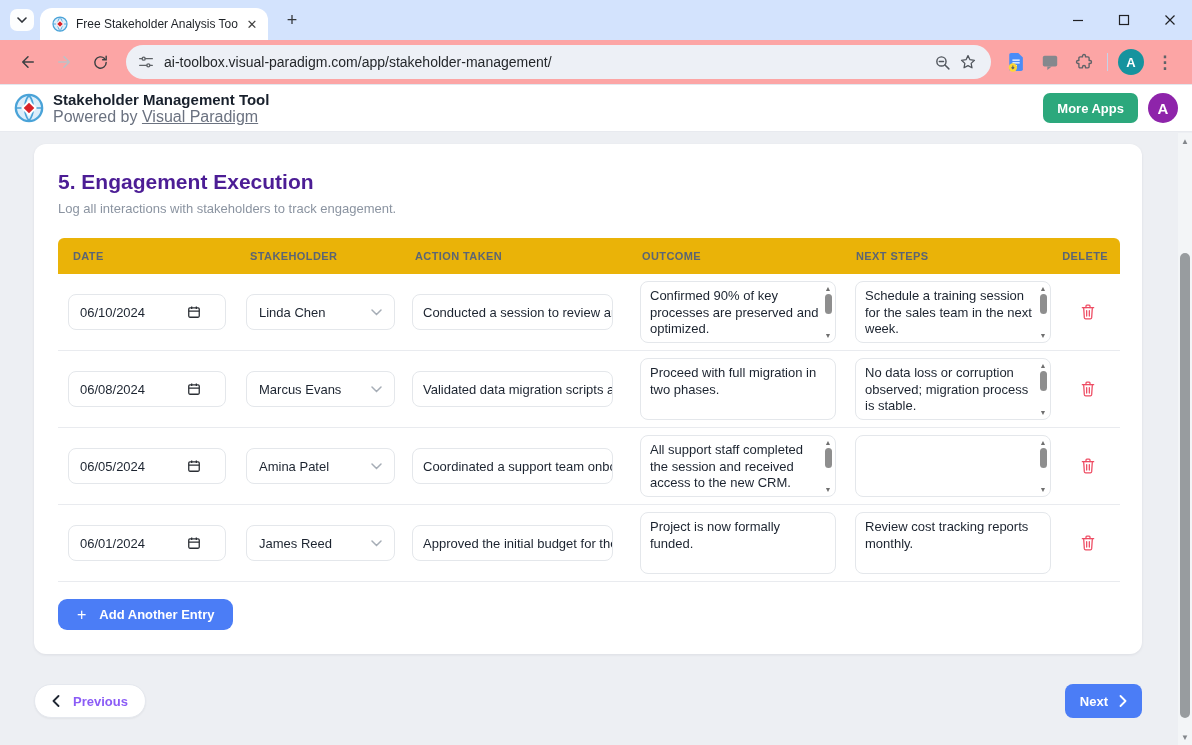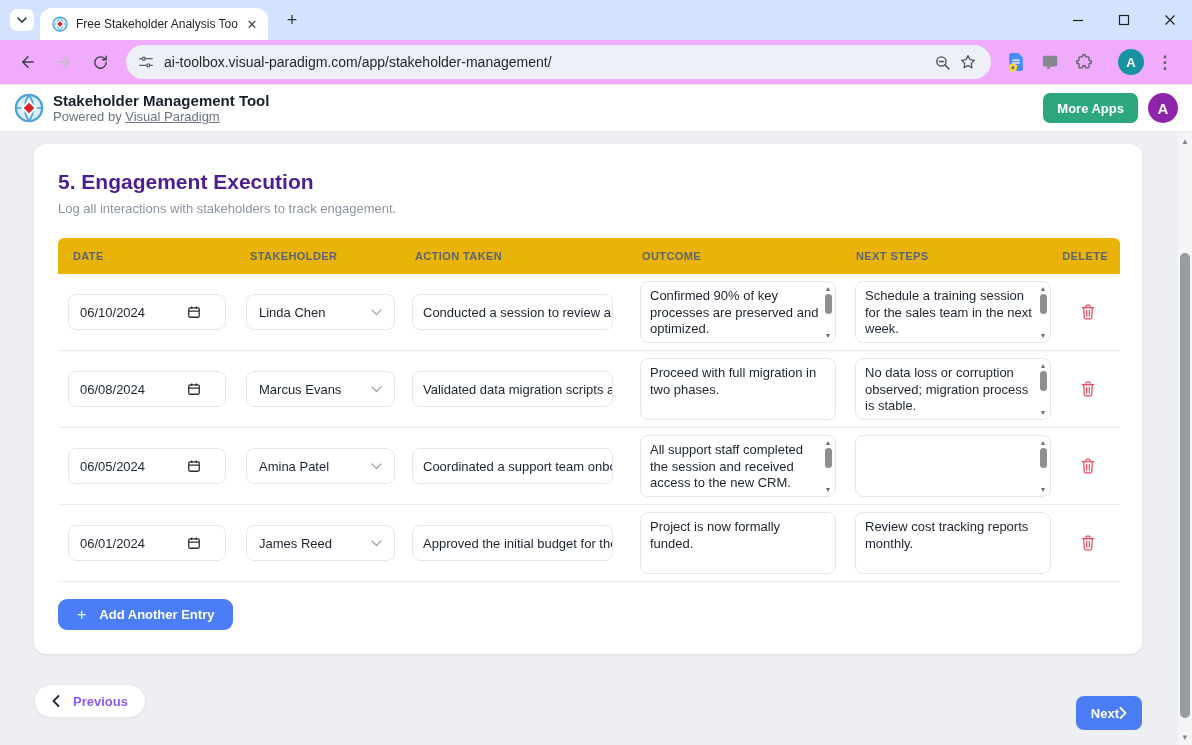--- a/index.html
+++ b/index.html
@@ -10,34 +10,34 @@
   .tabstrip { height:40px; background:var(--tabstrip-blue); position:relative; }
   .tab-search-btn { position:absolute; left:10px; top:9px; width:24px; height:22px; background:#fdfefe; border-radius:7px; display:flex; align-items:center; justify-content:center; }
   .tab { position:absolute; left:40px; top:8px; width:228px; height:32px; background:#fff; border-radius:12px 12px 0 0; display:flex; align-items:center; padding:0 8px 0 12px; }
   .tab-favicon { width:16px; height:16px; flex:0 0 auto; }
   .tab-title { flex:1; font-size:12px; color:#1f2328; white-space:nowrap; overflow:hidden; margin:0 6px 0 8px; }
   .tab-close { width:16px; height:16px; display:flex; align-items:center; justify-content:center; color:#444; font-size:13px; border-radius:50%; }
   .newtab-btn { position:absolute; left:282px; top:10px; width:20px; height:20px; color:#33373b; font-size:18px; line-height:20px; text-align:center; }
   .win-controls { position:absolute; right:14px; top:0; height:40px; display:flex; align-items:center; gap:30px; }
   .win-btn { width:16px; height:16px; display:flex; align-items:center; justify-content:center; }
 
-  .toolbar { height:45px; background:#f0abfc; display:flex; align-items:center; padding:0 10px; border-bottom:1px solid #e3e7ee; }
+  .toolbar { height:45px; background:#fca5a5; display:flex; align-items:center; padding:0 10px; border-bottom:1px solid #e3e7ee; }
   .nav-ic { width:28px; height:28px; display:flex; align-items:center; justify-content:center; margin:0 4px; }
   .omnibox { flex:1; height:34px; background:#edf0f6; border-radius:17px; margin:0 8px 0 8px; display:flex; align-items:center; padding:0 10px 0 12px; }
   .omnibox .url { flex:1; font-size:14px; color:#24272b; margin-left:10px; white-space:nowrap; overflow:hidden; }
   .omni-ic { width:26px; height:26px; display:flex; align-items:center; justify-content:center; }
   .ext-ic { width:28px; height:28px; display:flex; align-items:center; justify-content:center; margin:0 3px; }
   .tb-sep { width:1px; height:18px; background:#c6d3e8; margin:0 6px; }
   .tb-avatar { width:26px; height:26px; border-radius:50%; background:var(--browser-avatar-teal); color:#fff; font-size:13px; font-weight:bold; display:flex; align-items:center; justify-content:center; margin:0 4px; }
 
   
   .app-header { height:47px; background:#fff; display:flex; align-items:center; padding:0 14px; border-bottom:1px solid #e8eaef; }
   .app-logo { width:30px; height:30px; margin-right:9px; }
   .app-title { font-size:15px; font-weight:bold; color:#18202c; line-height:17px; }
-  .powered { font-size:13px; color:#6b7280; }
+  .powered { font-size:16px; color:#6b7280; }
   .powered a { color:#6b7280; }
   .header-right { margin-left:auto; display:flex; align-items:center; gap:10px; }
   .more-apps { background:var(--more-apps-green); color:#fff; font-size:13px; font-weight:bold; border:none; border-radius:7px; height:30px; padding:0 14px; }
   .header-avatar { width:30px; height:30px; border-radius:50%; background:var(--header-avatar-purple); color:#fff; font-weight:bold; font-size:15px; display:flex; align-items:center; justify-content:center; }
 
   
   .content { position:relative; height:613px; background:#edeff3; }
   .card { position:absolute; left:34px; top:12px; width:1108px; background:#fff; border-radius:12px; box-shadow:0 1px 3px rgba(20,30,50,.08); padding:26px 24px 24px 24px; }
   .page-title { font-size:21px; font-weight:bold; color:#4c1d95; }
   .page-sub { font-size:13px; color:#8b94a1; margin-top:7px; }
@@ -60,21 +60,21 @@
   .ta-scroll .thumb { width:7px; height:20px; background:#8e8e8e; border-radius:4px; margin:2px 0; }
   .ta-scroll .ar.down { margin-top:auto; }
   .del-cell { display:flex; justify-content:center; }
   .trash-btn { background:none; border:none; color:var(--delete-red); width:24px; height:24px; display:flex; align-items:center; justify-content:center; }
 
   .add-btn { margin-top:17px; height:31px; background:var(--accent-blue); color:#fff; border:none; border-radius:9px; display:inline-flex; align-items:center; gap:13px; padding:0 19px; font-size:13px; font-weight:bold; font-family:"Liberation Sans", sans-serif; }
   .add-btn .plus { font-size:16px; font-weight:normal; }
 
   .pager { position:absolute; left:34px; right:50px; top:552px; display:flex; justify-content:space-between; }
   .prev-btn { height:34px; background:#fff; border:1px solid #e5e8ee; border-radius:17px; box-shadow:0 1px 2px rgba(0,0,0,.05); display:inline-flex; align-items:center; gap:13px; padding:0 17px; font-size:13px; font-weight:bold; color:#8b5cf6; font-family:"Liberation Sans", sans-serif; }
-  .next-btn { height:34px; background:var(--accent-blue); border:none; border-radius:8px; display:inline-flex; align-items:center; padding:0 15px; font-size:13px; font-weight:bold; color:#fff; font-family:"Liberation Sans", sans-serif;margin-top:12px; }
+  .next-btn { height:34px; background:var(--accent-blue); border:none; border-radius:8px; display:inline-flex; align-items:center; gap:11px; padding:0 15px; font-size:13px; font-weight:bold; color:#fff; font-family:"Liberation Sans", sans-serif; }
 
   
   .page-scrollbar { position:absolute; right:0; top:133px; bottom:0; width:14px; background:#f3f5f7; z-index:50; display:block; }
   .page-scrollbar .ar { position:absolute; left:0; width:14px; text-align:center; color:#83878c; font-size:8px; }
   .page-scrollbar .ar.up { top:4px; } .page-scrollbar .ar.down { bottom:3px; }
   .page-scrollbar .pthumb { position:absolute; left:2px; width:10px; top:120px; height:465px; background:#989c9f; border-radius:5px; }
 </style>
 </head>
 <body>
 

